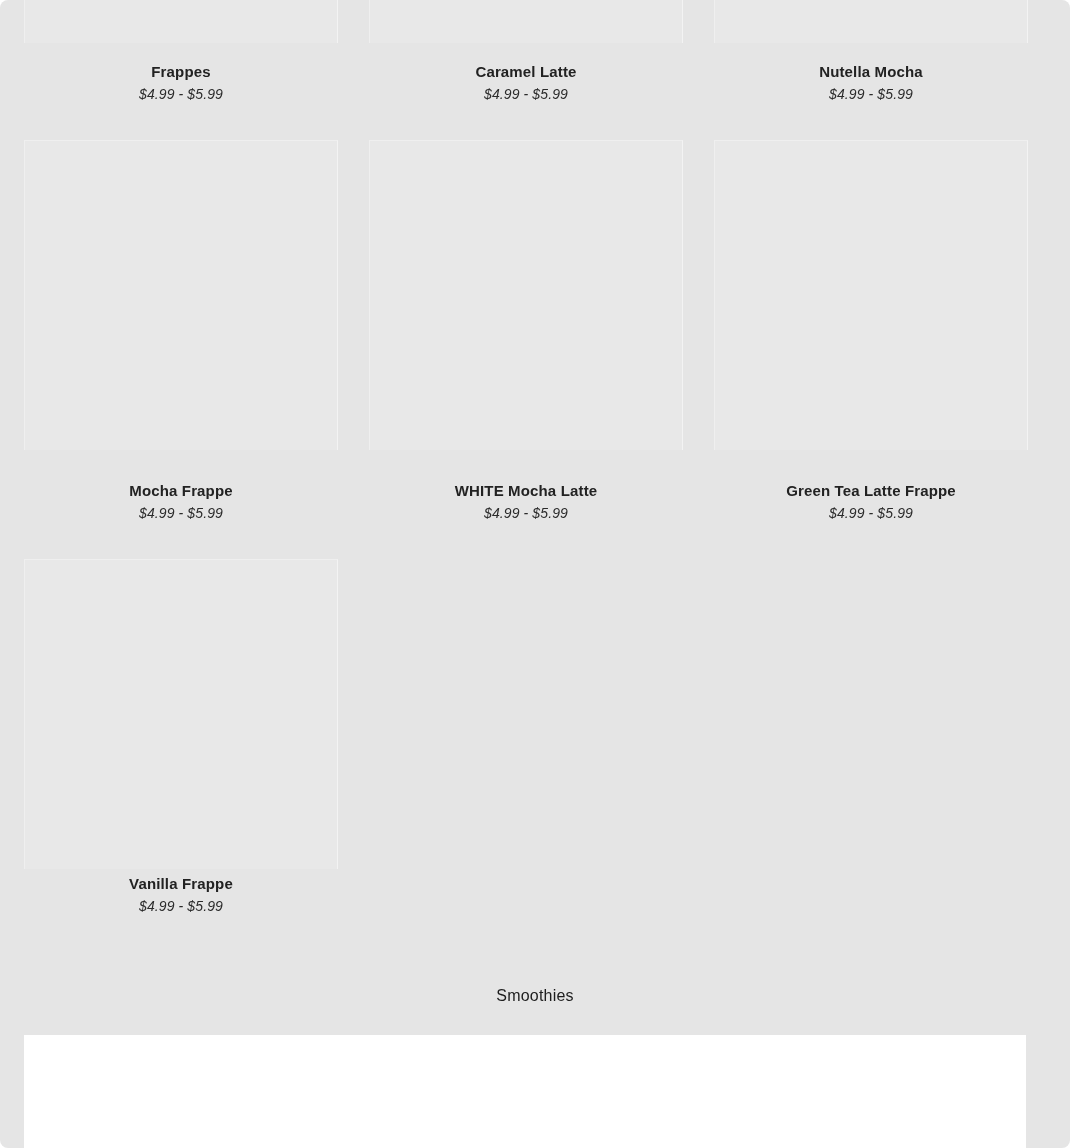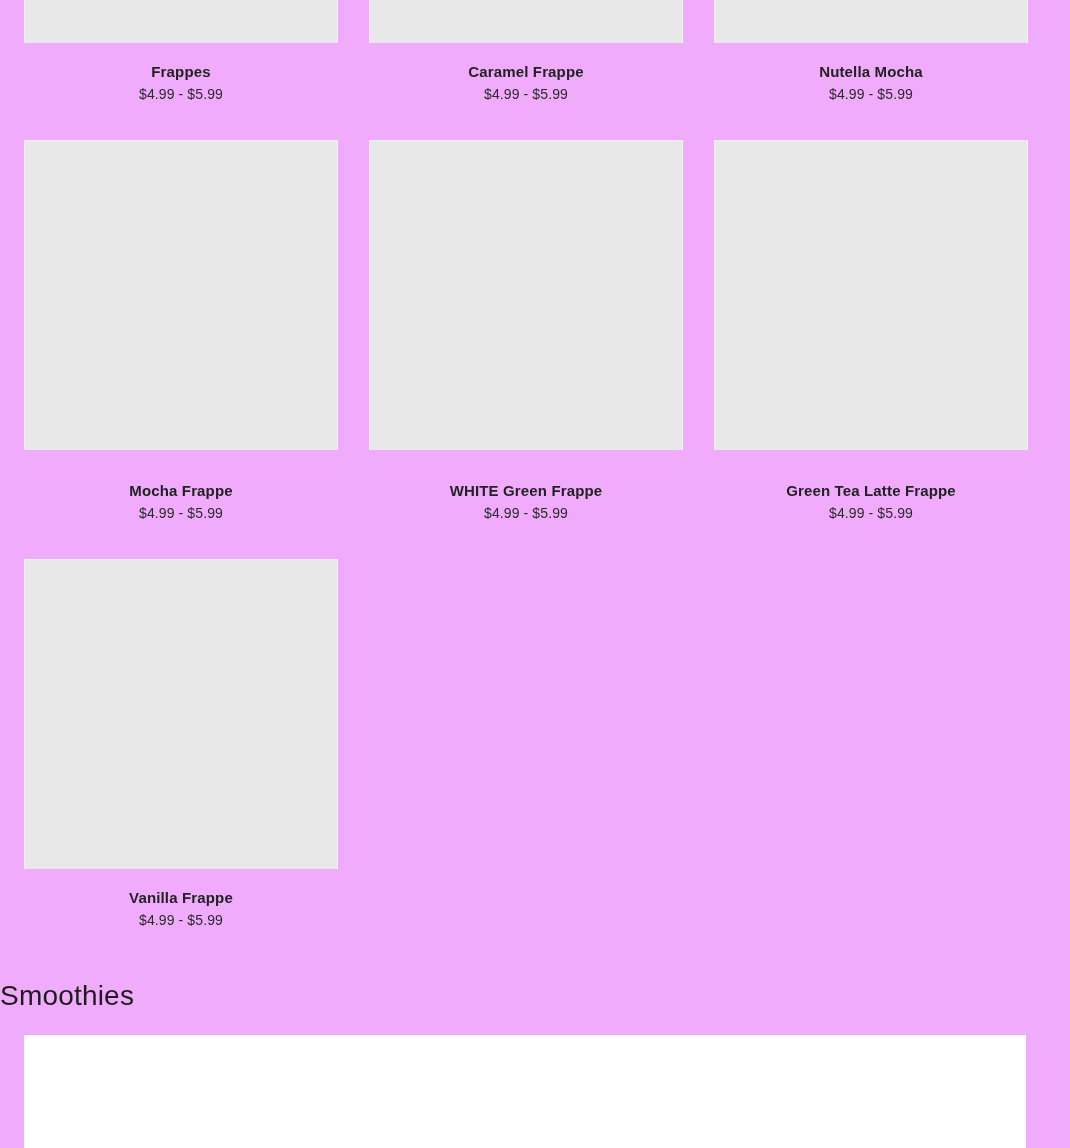--- a/index.html
+++ b/index.html
@@ -14,21 +14,22 @@
   body {
     font-family: "Liberation Sans", sans-serif;
     color: #232323;
     -webkit-font-smoothing: antialiased;
   }
 
   .page {
     position: relative;
     width: 1070px;
     height: 1148px;
-    background: #f0abfc;
+    background: #e5e5e5;
+    border-radius: 8px;
   }
 
   
   .product-grid {
     position: absolute;
     left: 24px;
     top: 0;
     width: 1002px;
   }
 
@@ -65,44 +66,46 @@
     font-weight: bold;
     line-height: 19px;
     letter-spacing: 0.15px;
     color: #222222;
     text-align: center;
     white-space: nowrap;
   }
 
   .product-price {
     font-size: 14px;
+    font-style: italic;
     line-height: 18px;
     letter-spacing: 0.1px;
     color: #2b2b2b;
     text-align: left;
     white-space: nowrap;
   }
 
   .row-1 .product-title { margin-top: 19px; }
   .row-2 .product-title { margin-top: 31px; }
-  .row-3 .product-title { margin-top: 19px; }
+  .row-3 .product-title { margin-top: 5px; }
 
   .product-title + .product-price { margin-top: 4px; }
 
   .row-1 { margin-top: 0; }
   .row-2 { margin-top: 37px; }
   .row-3 { margin-top: 37px; }
 
   
   .section-heading {
     position: absolute;
     left: 0;
     top: 978px;
     width: 1070px;
-    font-size: 28px;
+    text-align: center;
+    font-size: 16px;
     font-weight: normal;
     line-height: 36px;
     letter-spacing: 0.2px;
     color: #1d1d1d;
   }
 
   .section-body {
     position: absolute;
     left: 24px;
     top: 1035px;
@@ -121,21 +124,21 @@
     <div class="grid-row row-1">
 
       <div class="product-card">
         <div class="product-thumb"></div>
         <div class="product-title">Frappes</div>
         <div class="product-price">$4.99 - $5.99</div>
       </div>
 
       <div class="product-card">
         <div class="product-thumb"></div>
-        <div class="product-title">Caramel Frappe</div>
+        <div class="product-title">Caramel Latte</div>
         <div class="product-price">$4.99 - $5.99</div>
       </div>
 
       <div class="product-card">
         <div class="product-thumb"></div>
         <div class="product-title">Nutella Mocha</div>
         <div class="product-price">$4.99 - $5.99</div>
       </div>
 
     </div>
@@ -143,21 +146,21 @@
     <div class="grid-row row-2">
 
       <div class="product-card">
         <div class="product-thumb"></div>
         <div class="product-title">Mocha Frappe</div>
         <div class="product-price">$4.99 - $5.99</div>
       </div>
 
       <div class="product-card">
         <div class="product-thumb"></div>
-        <div class="product-title">WHITE Green Frappe</div>
+        <div class="product-title">WHITE Mocha Latte</div>
         <div class="product-price">$4.99 - $5.99</div>
       </div>
 
       <div class="product-card">
         <div class="product-thumb"></div>
         <div class="product-title">Green Tea Latte Frappe</div>
         <div class="product-price">$4.99 - $5.99</div>
       </div>
 
     </div>

